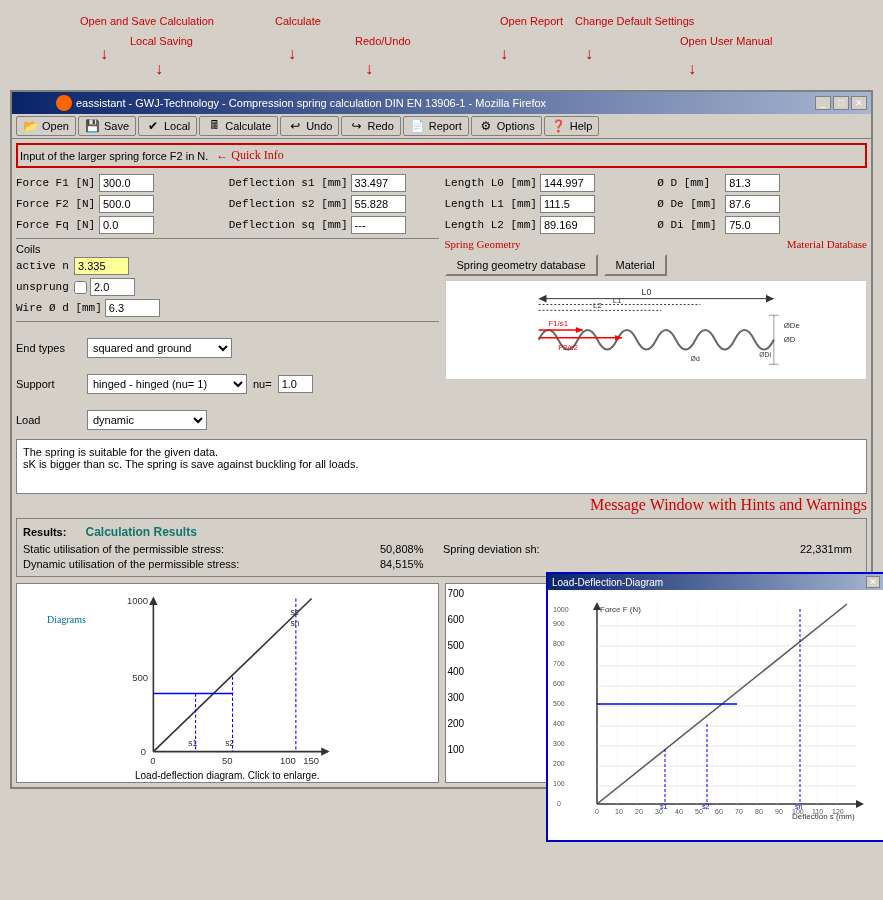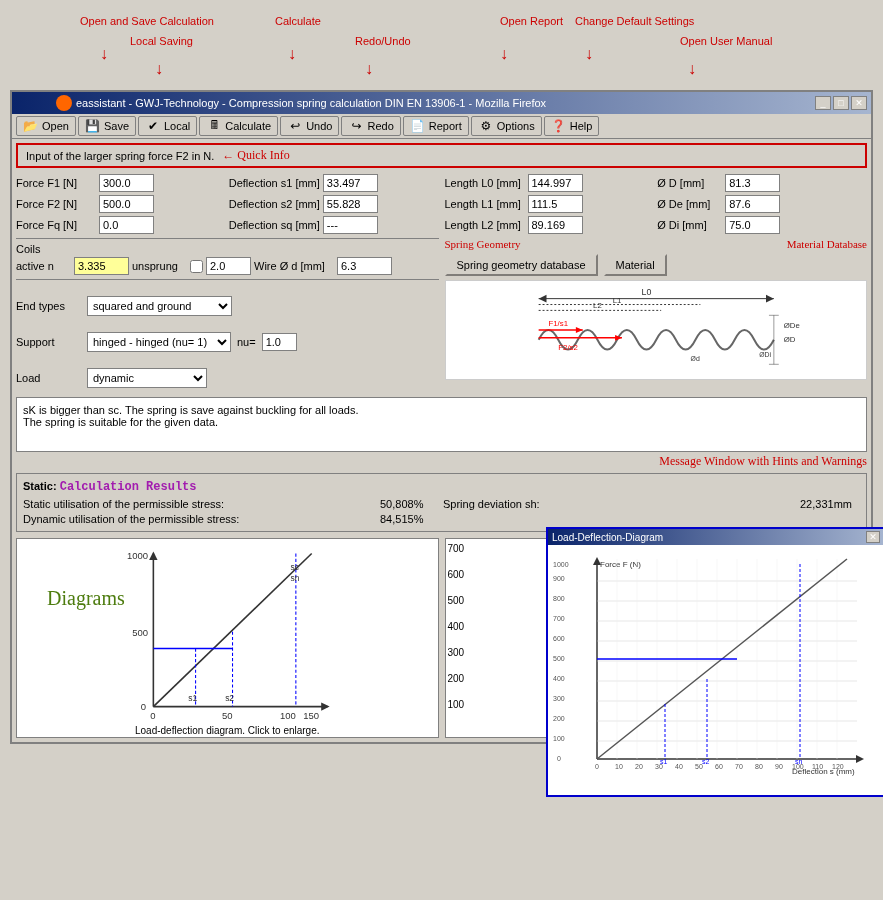--- a/index.html
+++ b/index.html
@@ -89,37 +89,38 @@
     
     .content {
       background: #d4d0c8;
       padding: 4px;
     }
 
     
     .quick-info-bar {
       background: #d4d0c8;
       border: 2px solid #cc0000;
-      padding: 3px 8px;
+      padding: 3px 2px;
       margin-bottom: 6px;
       display: flex;
       align-items: center;
       gap: 8px;
       font-size: 11px;
     }
 
     .form-row {
       display: flex;
       align-items: center;
       gap: 3px;
     }
     .form-label {
       font-size: 11px;
       white-space: nowrap;
       min-width: 80px;
+      font-family: Liberation Mono, monospace;
     }
     .form-input {
       width: 55px;
       height: 18px;
       border: 1px solid #808080;
       background: white;
       padding: 1px 3px;
       font-size: 11px;
     }
     .form-input.yellow {
@@ -395,21 +396,21 @@
           <div class="form-row">
             <span class="form-label">Deflection sq [mm]</span>
             <input class="form-input" type="text" value="---" style="">
           </div>
         </div>
 
         <hr class="separator">
 
         <div style="margin-bottom:4px;">
           <span>Coils</span>
-          <div style="display:grid; grid-template-columns:1fr 1fr 1fr 1fr; gap:3px; margin-top:2px;">
+          <div style="display:grid; grid-template-columns:1fr; gap:3px; margin-top:2px;">
             <div class="form-row">
               <span class="form-label" style="min-width:55px;">active n</span>
               <input class="form-input yellow" type="text" value="3.335" style="">
             </div>
             <div class="form-row">
               <span class="form-label" style="min-width:55px;">unsprung</span>
               <input type="checkbox" class="checkbox-input" style="">
               <input class="form-input" type="text" style="width: 45px;" value="2.0">
             </div>
             <div class="form-row">
@@ -423,21 +424,21 @@
 
         <div class="endtype-row">
           <span class="endtype-label">End types</span>
           <select class="form-select">
             <option>squared and ground</option>
           </select>
         </div>
 
         <div class="endtype-row">
           <span class="endtype-label">Support</span>
-          <select class="form-select" style="width:144px;">
+          <select class="form-select" style="width:160px;">
             <option>hinged - hinged (nu= 1)</option>
           </select>
           <span class="nu-label">nu=</span>
           <input class="form-input" type="text" style="width: 35px;" value="1.0">
         </div>
 
         <div class="endtype-row">
           <span class="endtype-label">Load</span>
           <select class="form-select" style="width:120px;">
             <option>dynamic</option>
@@ -524,32 +525,32 @@
             <line x1="270" y1="35" x2="270" y2="85" stroke="#333" stroke-width="0.5"></line>
             <line x1="265" y1="35" x2="275" y2="35" stroke="#333" stroke-width="0.5"></line>
             <line x1="265" y1="85" x2="275" y2="85" stroke="#333" stroke-width="0.5"></line>
           </svg>
         </div>
 
       </div>
     </div>
 
     <div class="message-window">
+      <div>The spring is suitable for the given data.</div>
       <div>sK is bigger than sc. The spring is save against buckling for all loads.</div>
-      <div>The spring is suitable for the given data.</div>
     </div>
 
     <div style="text-align:right; margin-top:-4px; margin-bottom:4px;">
-      <span style="color:#cc0000;font-family:'Comic Sans MS',cursive;font-size:12px;">Message Window with Hints and Warnings</span>
+      <span style="color:#cc0000;font-family:'Comic Sans MS',cursive;font-size:16px;">Message Window with Hints and Warnings</span>
     </div>
 
     <div class="results-section">
       <div class="results-title">
-        <span>Static:</span>
-        <span style="color:#a21caf;font-family:Liberation Mono, monospace;font-size:12px;"> <span>Calculation Results</span></span>
+        <span>Results:</span>
+        <span style="color:#0f766e;font-family:Liberation Sans, sans-serif;font-size:12px;margin-left:16px;"> <span>Calculation Results</span></span>
       </div>
       <div class="results-grid">
         <div class="result-row">
           <span class="result-label">Static utilisation of the permissible stress:</span>
           <span class="result-value">50,808%</span>
         </div>
         <div class="result-row">
           <span class="result-label">Spring deviation sh:</span>
           <span class="result-value">22,331mm</span>
         </div>
@@ -557,21 +558,21 @@
           <span class="result-label">Dynamic utilisation of the permissible stress:</span>
           <span class="result-value">84,515%</span>
         </div>
       </div>
     </div>
 
     <div class="diagrams-section" style="position:relative;">
 
       <div class="diagram-box" style="cursor:pointer;">
         
-        <div style="position:absolute;top:48px;left:30px;color:#4d7c0f;font-family:'Comic Sans MS',cursive;font-size:20px;z-index:1;pointer-events:none;">Diagrams</div>
+        <div style="position:absolute;top:30px;left:30px;color:#0369a1;font-family:'Comic Sans MS',cursive;font-size:10px;z-index:1;pointer-events:none;">Diagrams</div>
         <svg width="100%" height="100%" viewBox="0 0 200 180">
 
           <line x1="30" y1="10" x2="30" y2="155" stroke="#333" stroke-width="1.5"></line>
           <line x1="30" y1="155" x2="195" y2="155" stroke="#333" stroke-width="1.5"></line>
 
           <polygon points="30,8 26,16 34,16" fill="#333"></polygon>
           <polygon points="197,155 189,151 189,159" fill="#333"></polygon>
 
           <text x="5" y="15" font-size="9" fill="#333">1000</text>
           <text x="10" y="88" font-size="9" fill="#333">500</text>

